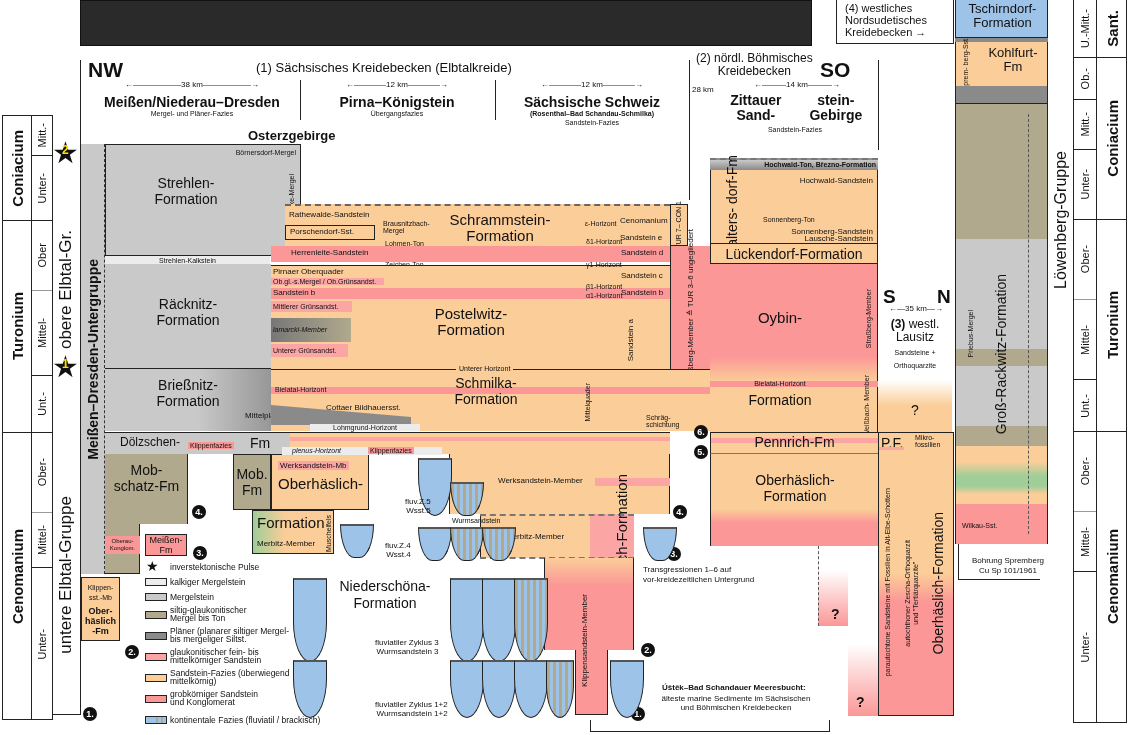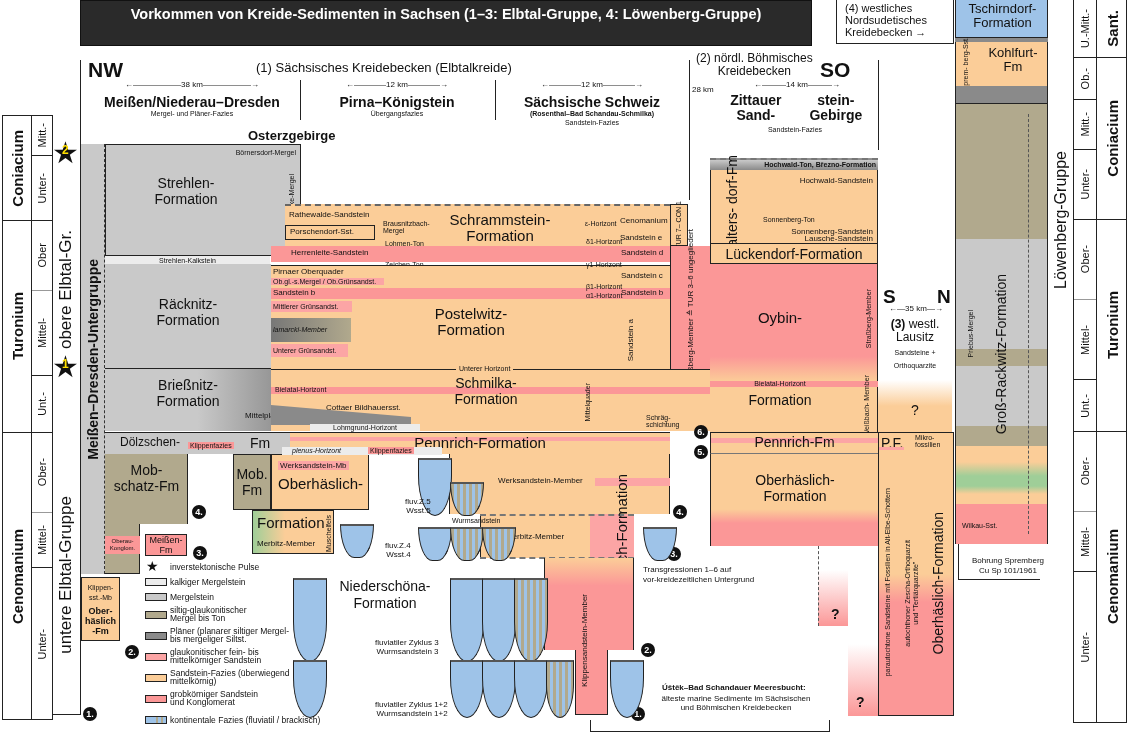--- a/index.html
+++ b/index.html
@@ -27,21 +27,20 @@
   .fun { position: absolute; width: 34px; height: 58px; border: 1px solid #222; border-top: 2px solid #555; border-radius: 0 0 17px 17px / 0 0 40px 40px; }
   .fun.big { height: 84px; }
   .fun.st { background: repeating-linear-gradient(90deg, #b1a98d 0 3px, #9ec3e8 3px 6px); }
   .leg-sw { position: absolute; width: 22px; height: 8px; border: 1px solid #222; }
   .leg-tx { position: absolute; font-size: 8.5px; line-height: 8px; }
 </style>
 </head>
 <body>
 
 <div class="abs" style="left:80px;top:0;width:732px;height:46px;background:#2a2a2a;border:1px solid #111;color:#fff;">
-  <div class="abs b c" style="left:0;top:5px;width:100%;font-size:14.5px;">Vorkommen von Kreide-Sedimenten in Sachsen (1–3: Elbtal-Gruppe, 4: Löwenberg-Gruppe)</div>
 </div>
 
 <div class="abs" style="left:836px;top:0;width:118px;height:44px;border:1px solid #222;border-top:none;background:#fff;font-size:11px;line-height:12px;padding:2px 0 0 8px;">
   <div>(4) westliches</div>
   <div>Nordsudetisches</div>
   <div><span>Kreidebecken</span> →</div>
 </div>
 
 <div class="abs" style="left:2px;top:115px;width:30px;height:605px;border:1px solid #222;">
   <div class="abs c" style="left:0;top:0;width:28px;height:105px;border-bottom:1px solid #222;">
@@ -222,21 +221,20 @@
 <div class="abs" style="left:252px;top:510px;width:82px;height:44px;background:linear-gradient(90deg,#9fce98,#fbcd98 40%);border:1px solid #222;">
   <div class="abs" style="left:4px;top:3px;font-size:15px;">Formation</div>
   <div class="abs sm" style="left:4px;top:28px;">Merbitz-Member</div>
   <div class="abs c" style="right:0;top:0;width:10px;height:44px;">
       <span class="vt tiny">Muschelfels</span>
     </div>
 </div>
 
 <div class="abs san" style="left:290px;top:432px;width:380px;height:22px;border-top:1px solid #222;">
   <div class="abs gla" style="left:0;top:4px;width:100%;height:4px;"></div>
-  <div class="abs c" style="left:0;top:1px;width:100%;font-size:15px;">Pennrich-Formation</div>
 </div>
 <div class="abs kmar tiny" style="left:282px;top:447px;width:160px;height:8px;padding-left:10px;font-style:italic;">plenus-Horizont</div>
 <div class="abs kon tiny" style="left:368px;top:447px;padding:0 2px;">Klippenfazies</div>
 
 <div class="abs san" style="left:449px;top:454px;width:221px;height:60px;border-left:1px solid #222;border-right:1px solid #222;">
   <div class="abs gla" style="left:145px;top:24px;width:75px;height:8px;"></div>
   <div class="abs sm" style="left:48px;top:22px;">Werksandstein-Member</div>
 </div>
 <div class="abs san" style="left:480px;top:514px;width:154px;height:44px;border-left:1px solid #222;">
   <div class="abs sm" style="left:25px;top:18px;">Merbitz-Member</div>

